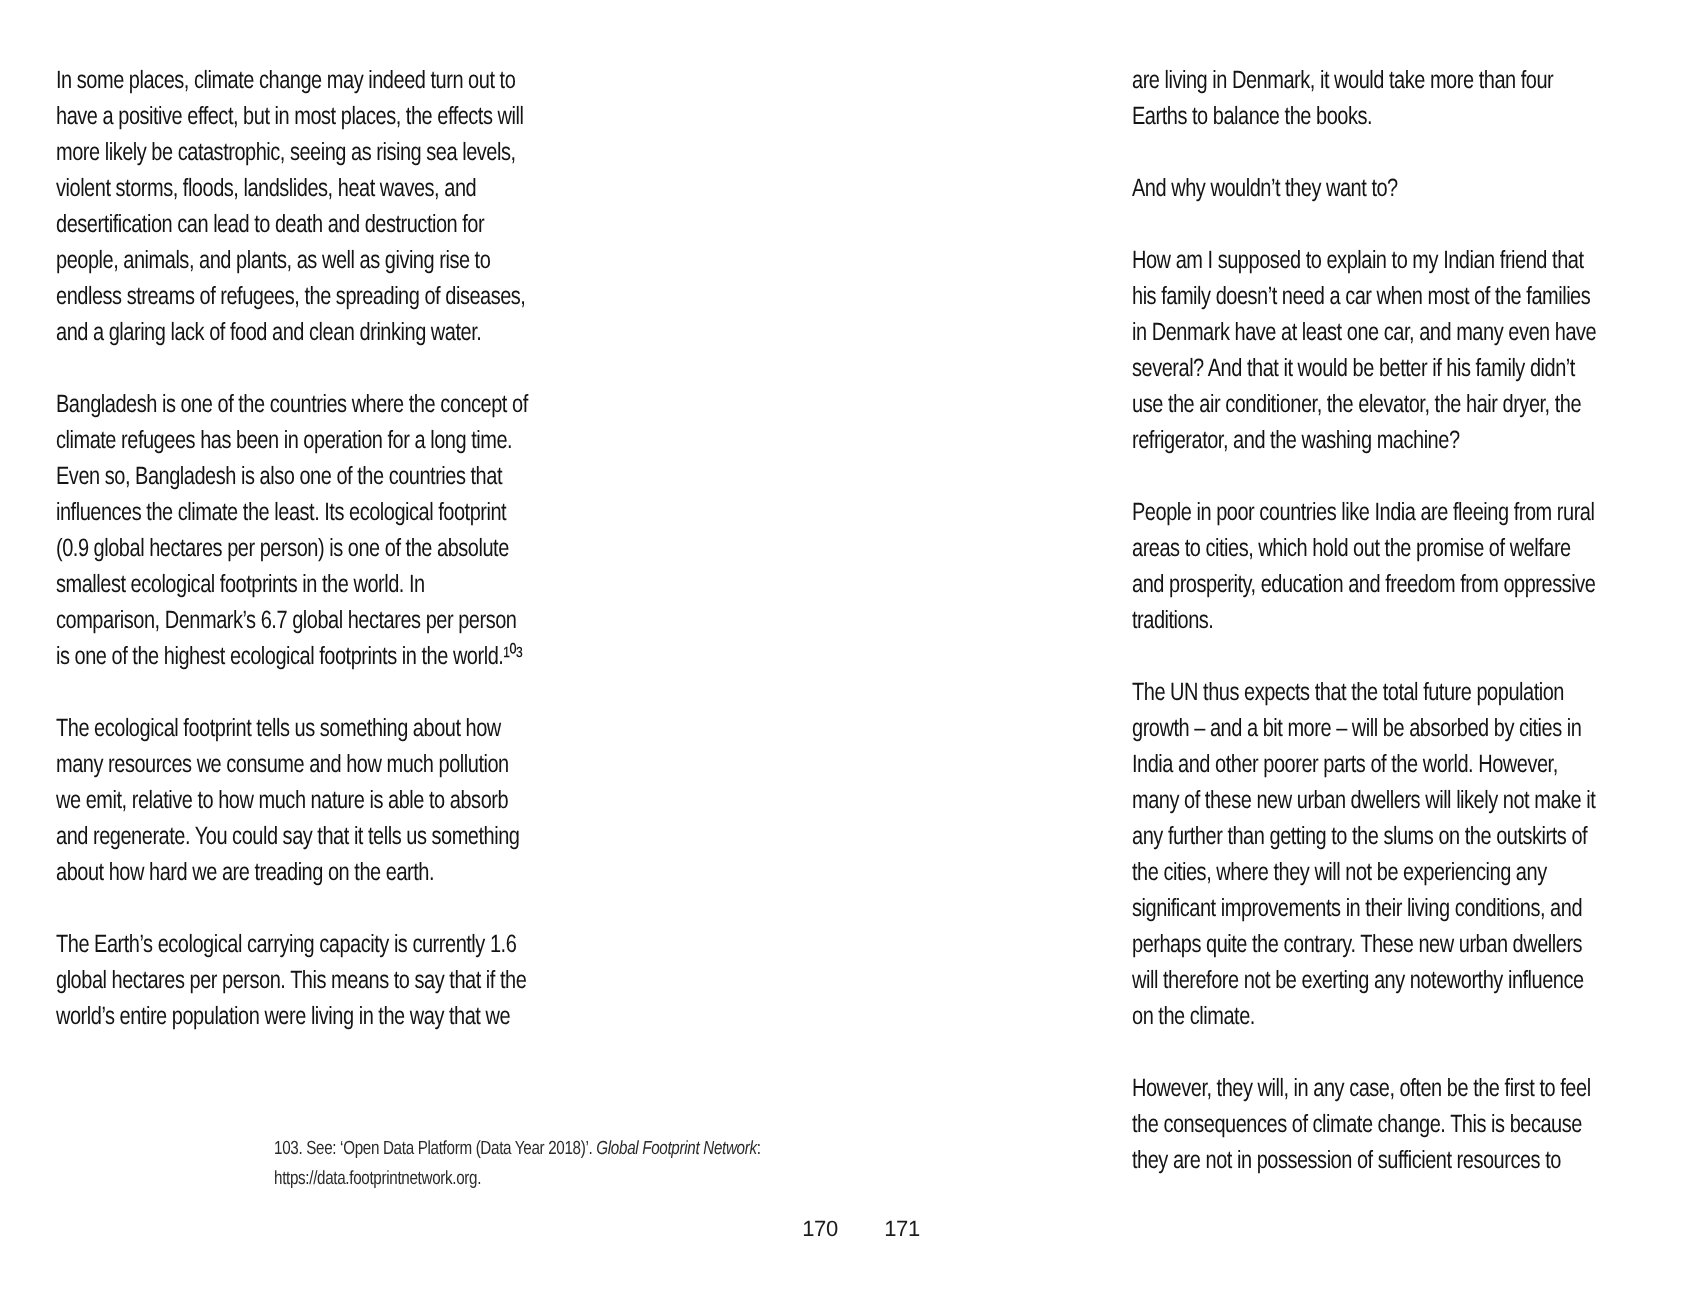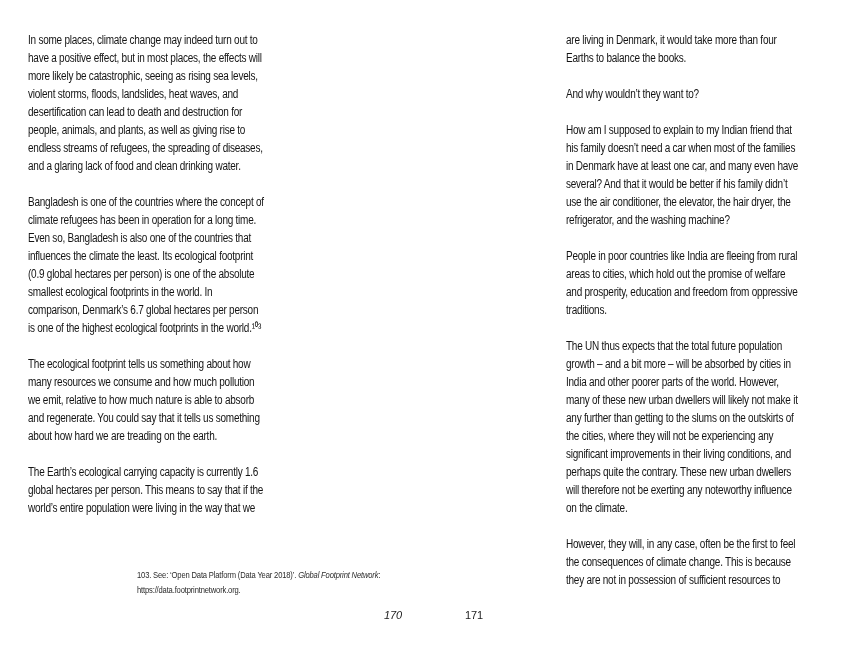--- a/index.html
+++ b/index.html
@@ -49,22 +49,22 @@
   .pagenum {
     position: absolute;
     top: 608px;
     width: 40px;
     text-align: center;
     font-size: 11px;
     line-height: 14px;
     letter-spacing: -0.2px;
     color: #1c1c1c;
   }
-  .pagenum-left  { left: 373px; font-style: italic; }
-  .pagenum-right { left: 454px; }
+  .pagenum-left  { left: 390px; }
+  .pagenum-right { left: 431px; }
 </style>
 </head>
 <body>
 
 <div>
 
   <div class="text-col col-left">
     <p class="para">In some places, climate change may indeed turn out to
 have a positive effect, but in most places, the effects will
 more likely be catastrophic, seeing as rising sea levels,

